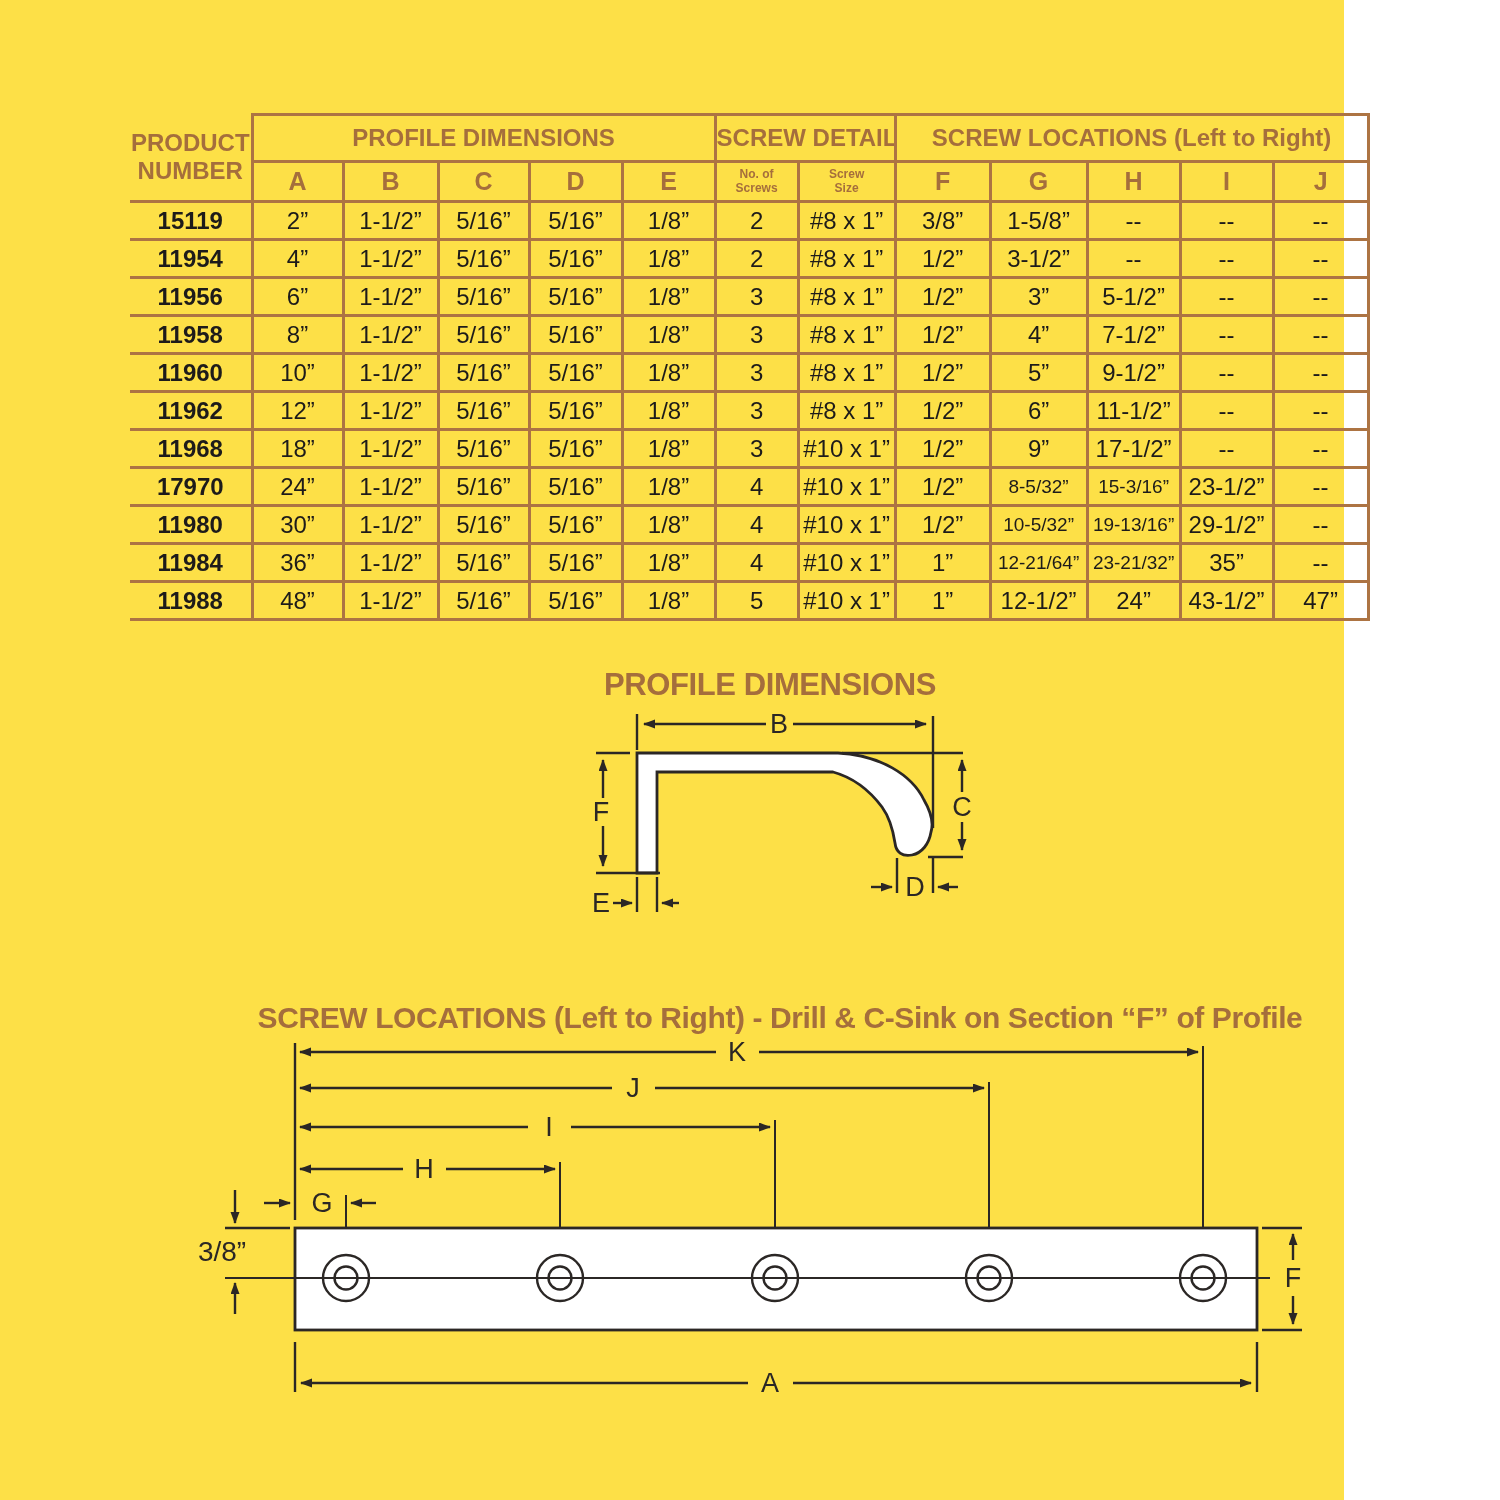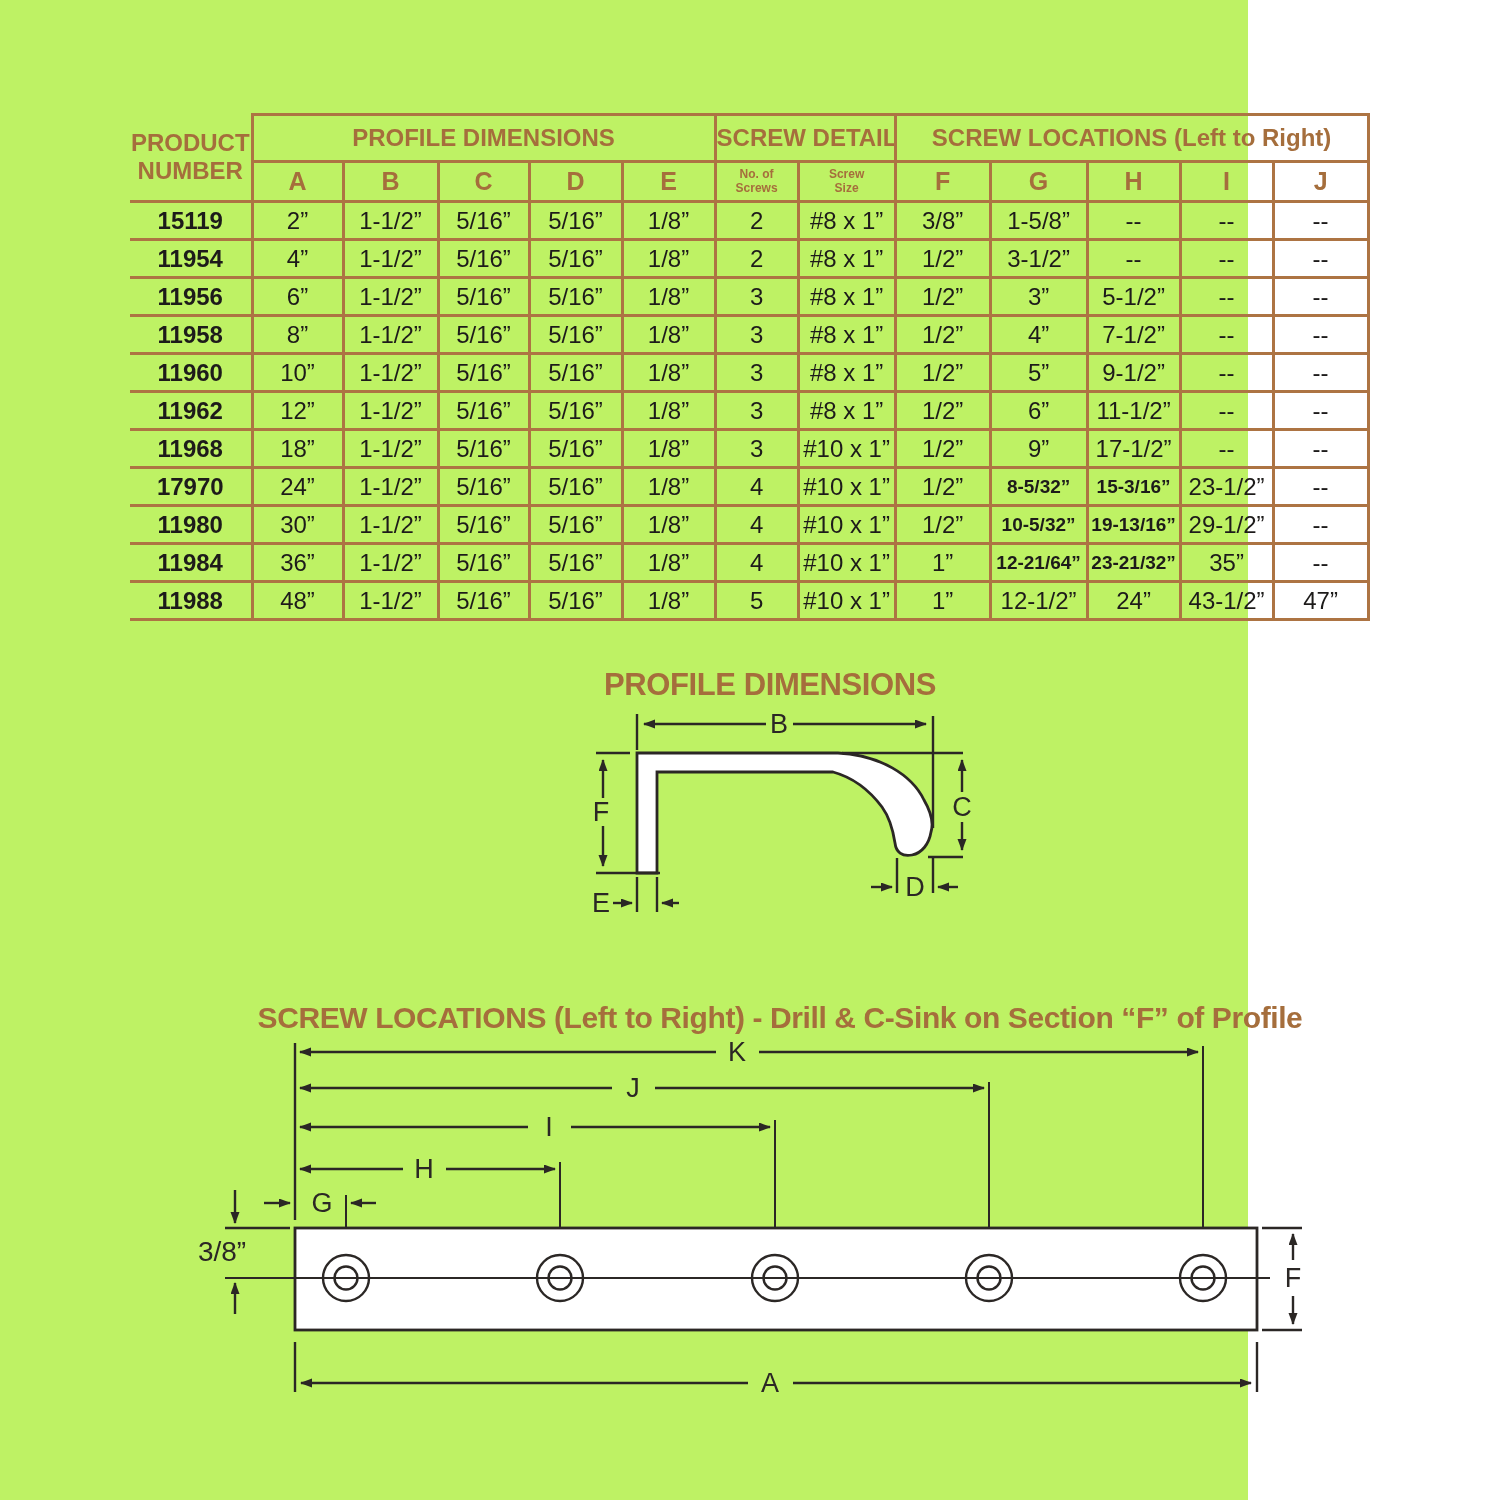--- a/index.html
+++ b/index.html
@@ -3,34 +3,34 @@
 <meta charset="utf-8">
 <style>
   :root{
     --brown:#A56E3C;
     --border:#AD7443;
     --ink:#2B2725;
   }
   *{box-sizing:border-box;margin:0;padding:0;}
   html,body{width:1500px;height:1500px;background:#ffffff;overflow:hidden;
     font-family:"Liberation Sans", sans-serif;}
-  #canvas{position:relative;width:1248px;height:1500px;background:#bef264;}
+  #canvas{position:relative;width:1344px;height:1500px;background:#fde047;}
 
   
   #spec-table-wrap{position:absolute;left:130px;top:113px;width:1238px;}
   table{border-collapse:collapse;table-layout:fixed;width:1238px;}
   th,td{border:3px solid var(--border);text-align:center;vertical-align:middle;
     padding:0;overflow:hidden;white-space:nowrap;}
   thead th{color:var(--brown);font-weight:bold;}
   .group-row th{font-size:24px;height:47px;}
   .sub-row th{font-size:25px;height:40px;}
   .sub-row th.twoline{font-size:12px;line-height:1.12;}
   tbody td{font-size:24px;color:#1d1b1a;height:38px;font-weight:400;}
   tbody td.prod{font-weight:bold;}
-  td.small{font-size:19px;font-weight:bold;}
+  td.small{font-size:19px;}
   .prod{border-left:none;}
   .corner{border-top:none;border-left:none;font-size:25px;line-height:1.18;}
 
   
   .big-heading{position:absolute;color:var(--brown);font-weight:bold;
     text-align:center;letter-spacing:-0.4px;}
   #profile-heading{left:20px;width:1500px;top:667px;font-size:31px;}
   #screw-heading{left:30px;width:1500px;top:1001px;font-size:30px;}
 
   

